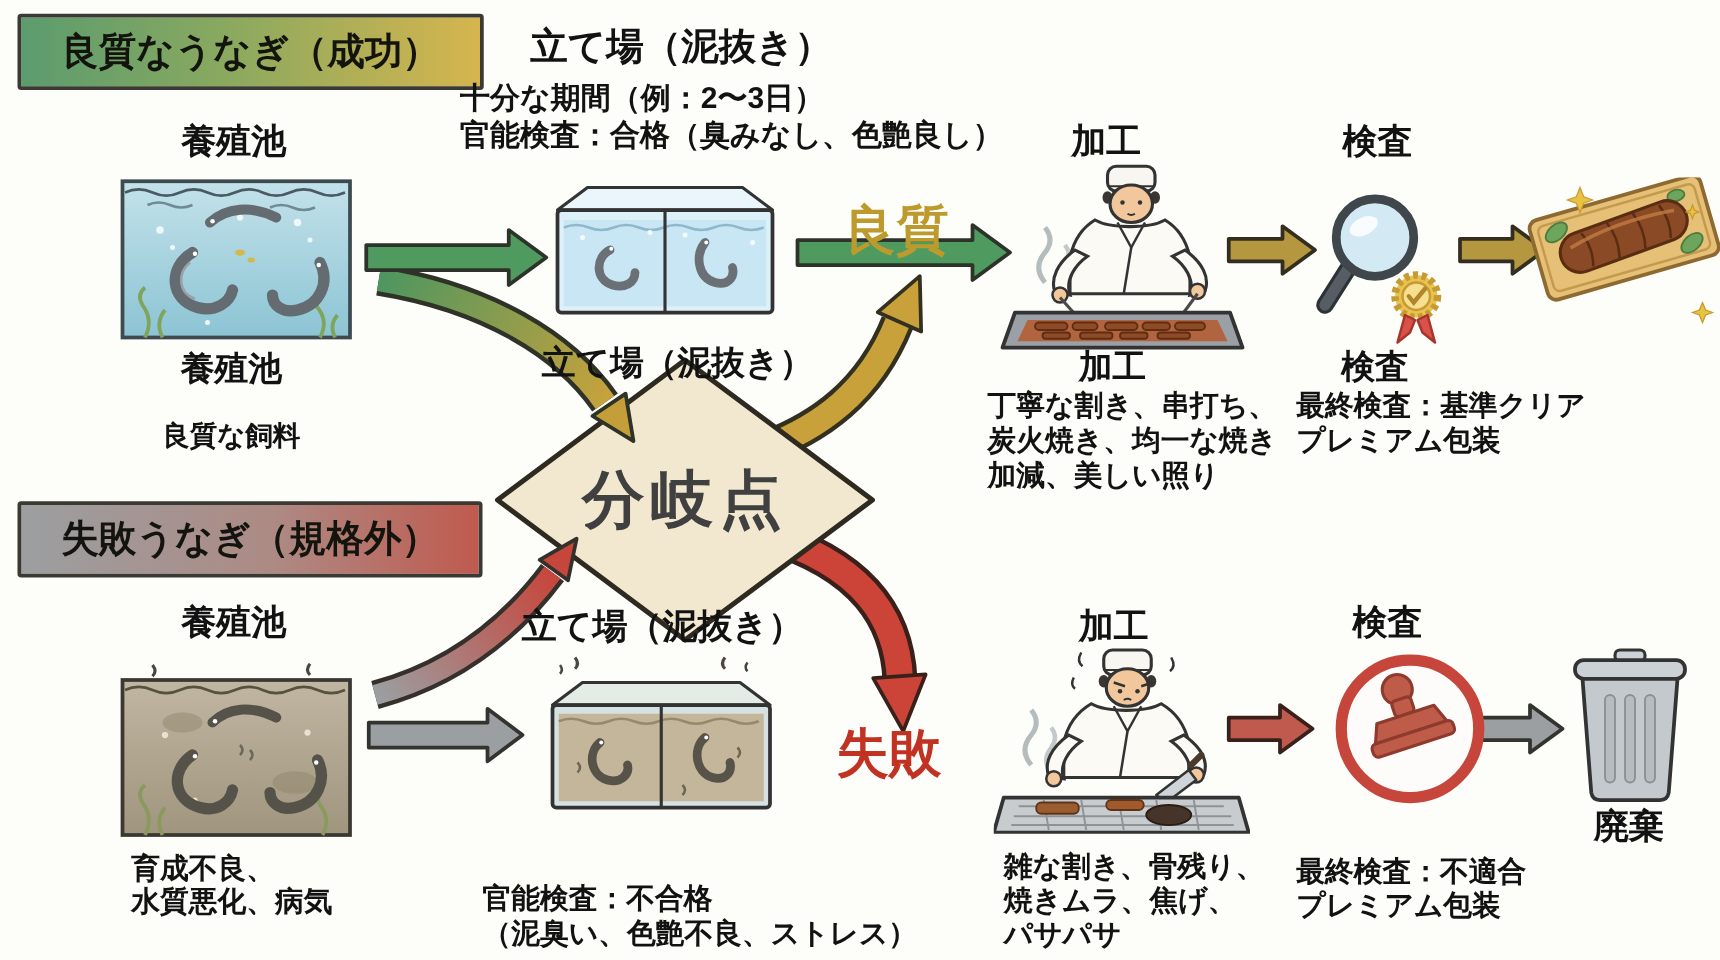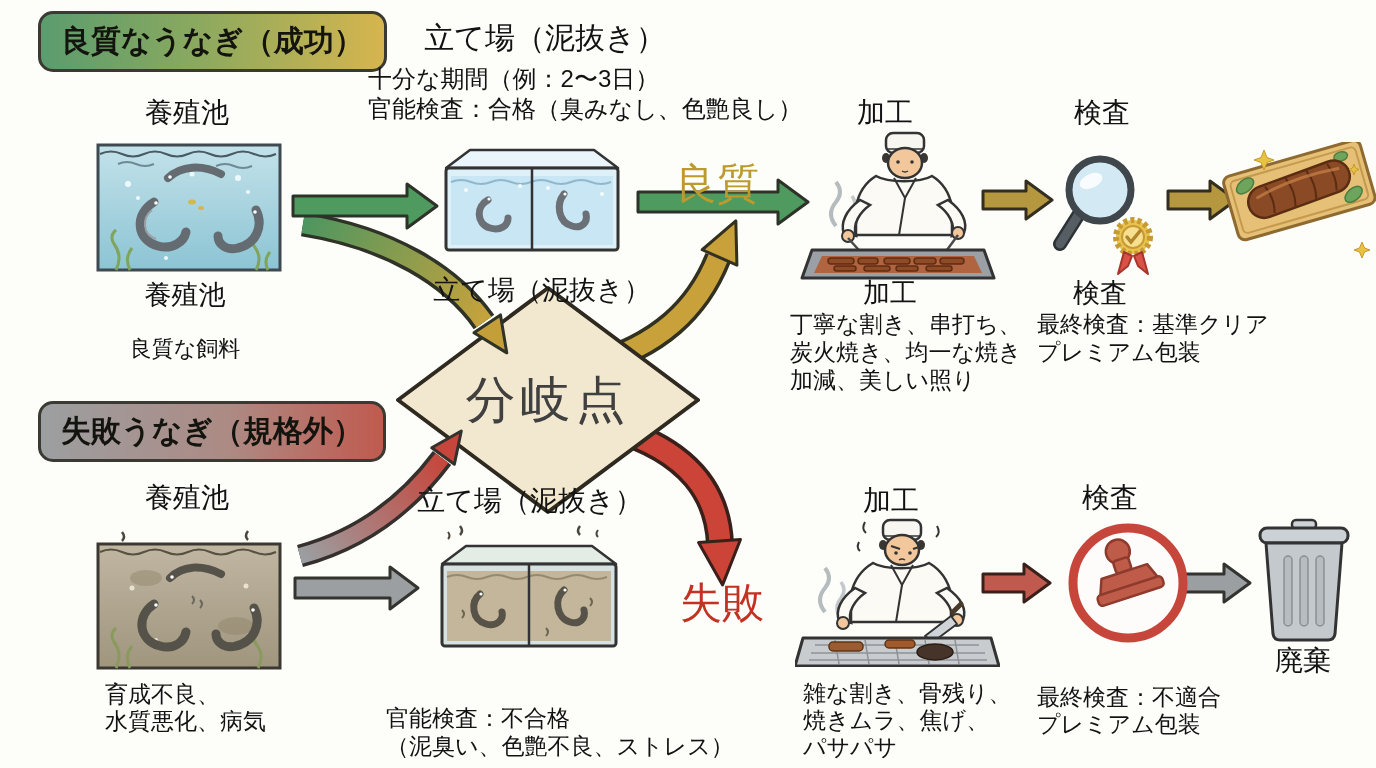--- a/index.html
+++ b/index.html
@@ -2,32 +2,32 @@
 <html><head>
 <meta charset="utf-8">
 <style>
   html,body{margin:0;padding:0;background:#e8e8e4;}
   #canvas{
     position:relative;width:1376px;height:768px;background:#fdfdfa;overflow:hidden;
     font-family:"Liberation Sans","DejaVu Sans",sans-serif;
   }
   #arrow-layer{position:absolute;left:0;top:0;z-index:1;}
   .illo{position:absolute;z-index:2;}
-  .lbl{position:absolute;z-index:3;font-weight:normal;color:#121212;white-space:nowrap;line-height:1.1;}
+  .lbl{position:absolute;z-index:3;font-weight:bold;color:#121212;white-space:nowrap;line-height:1.1;}
   .c{transform:translateX(-50%);}
   .t-title{font-size:28px;}
   .t-title-sm{font-size:27px;}
   .t-sub{font-size:24px;}
   .t-cap{font-size:23px;}
   .t-gold{font-size:42px;color:#bd9a2e;margin-top:20px;}
-  .t-redbig{font-size:42px;color:#c23222;margin-left:11px;}
+  .t-redbig{font-size:42px;color:#c23222;}
   .t-decision{font-size:50px;color:#404040;letter-spacing:5px;transform:translate(-50%,-50%);}
   .badge{
-    position:absolute;z-index:3;border:3px solid #3a3a33;border-radius:15px;
-    font-size:30px;font-weight:bold;color:#14140f;padding:7px 20px;white-space:nowrap;margin-left:24px;
+    position:absolute;z-index:3;border:3px solid #3a3a33;border-radius:3px;
+    font-size:30px;font-weight:bold;color:#14140f;padding:7px 32px;white-space:nowrap;
   }
   .badge-success{left:14px;top:11px;background:linear-gradient(90deg,#5b9c6e 0%,#8aa95f 45%,#d6b54e 100%);}
   .badge-failure{left:14px;top:401px;background:linear-gradient(90deg,#9c9fa1 0%,#ad8a84 55%,#c05a4e 100%);}
 </style>
 </head>
 <body>
 
 <div id="canvas">
 
   <svg id="arrow-layer" width="1376" height="768" viewBox="0 0 1376 768">

